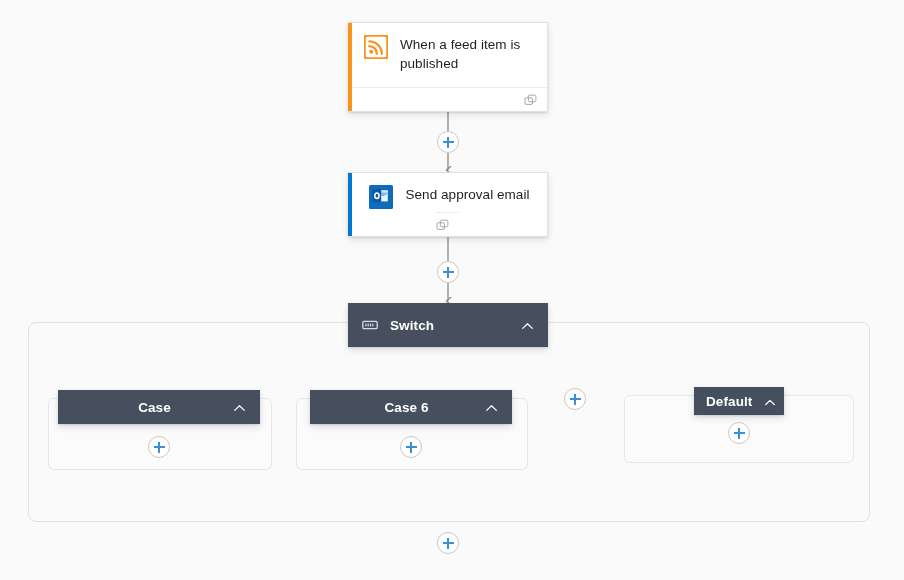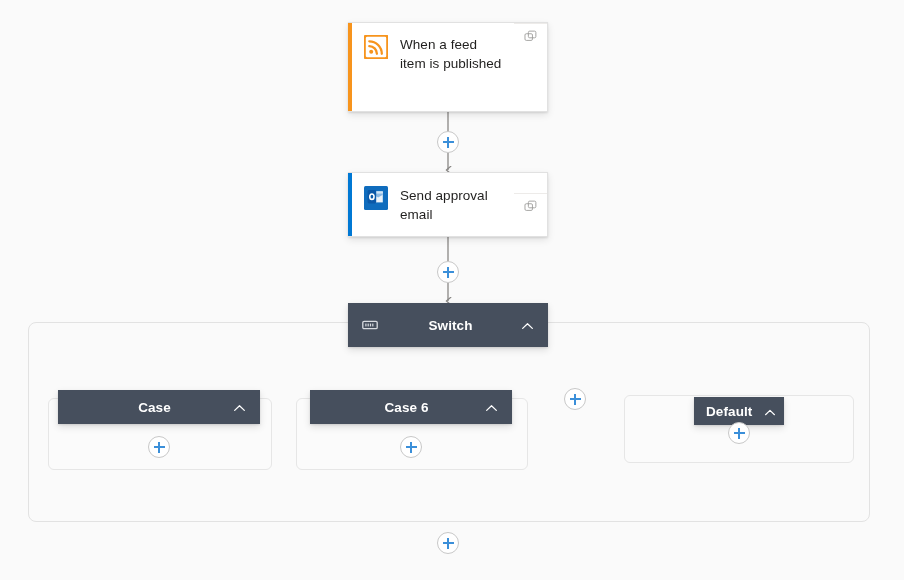--- a/index.html
+++ b/index.html
@@ -36,21 +36,21 @@
   
   .action-card {
     position: absolute;
     background: #ffffff;
     border: 1px solid #e1e1e1;
     border-left: none;
     box-shadow: 0 0.6px 1.8px rgba(0,0,0,0.10), 0 3.2px 7.2px rgba(0,0,0,0.10);
     z-index: 5;
     box-sizing: border-box;
     display: flex;
-    flex-direction: row;
+    flex-direction: column;
   }
   .card-accent {
     position: absolute;
     left: 0; top: 0; bottom: 0;
     width: 4px;
   }
   .card-main {
     display: flex;
     align-items: flex-start;
     padding: 11px 12px 11px 16px;
@@ -166,21 +166,21 @@
   }
   .node-header .chevron {
     width: 13px;
     height: 13px;
     flex: 0 0 13px;
     margin-right: 14px;
     margin-left: 10px;
   }
   .node-header.switch-hdr .hdr-label {
     flex: 1 1 auto;
-    text-align: center;
+    text-align: left;
   }
   .node-header.default-hdr {
     padding-left: 12px;
   }
   .node-header.default-hdr .chevron {
     margin-right: 10px;
     margin-left: 12px;
   }
 </style>
 </head>
@@ -304,21 +304,21 @@
 
   <div class="node-header centered" style="left:310px; top:390px; width:202px; height:34px;">
     <span class="hdr-label" style="margin-left:28px;">Case 6</span>
     <span class="chevron">
       <svg viewBox="0 0 14 14" width="13" height="13">
         <path d="M1.8,9 L7,4 L12.2,9" fill="none" stroke="#ffffff" stroke-width="1.35" stroke-linecap="round" stroke-linejoin="round"></path>
       </svg>
     </span>
   </div>
 
-  <div class="node-header default-hdr" style="left:694px; top:387px; width:90px; height:28px;margin-top:10px;">
+  <div class="node-header default-hdr" style="left:694px; top:387px; width:90px; height:28px;">
     <span class="hdr-label">Default</span>
     <span class="chevron">
       <svg viewBox="0 0 14 14" width="12" height="12">
         <path d="M1.8,9 L7,4 L12.2,9" fill="none" stroke="#ffffff" stroke-width="1.35" stroke-linecap="round" stroke-linejoin="round"></path>
       </svg>
     </span>
   </div>
 
   <div class="plus-btn" style="left:148px; top:436px;">
     <span class="bar-h"></span>

